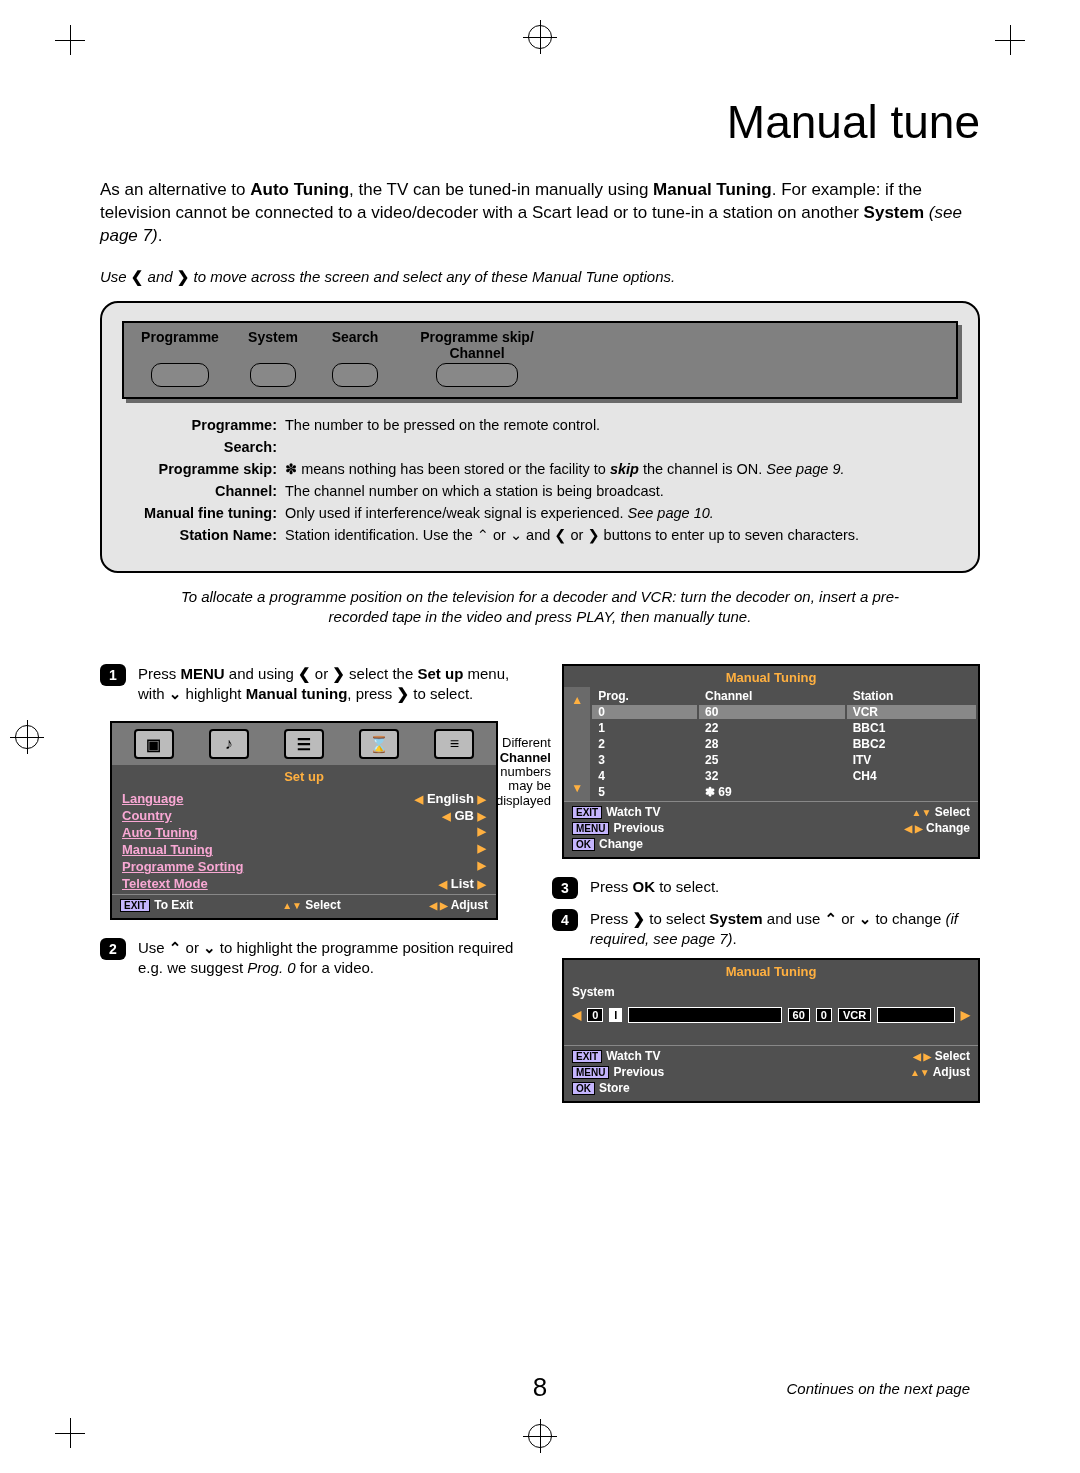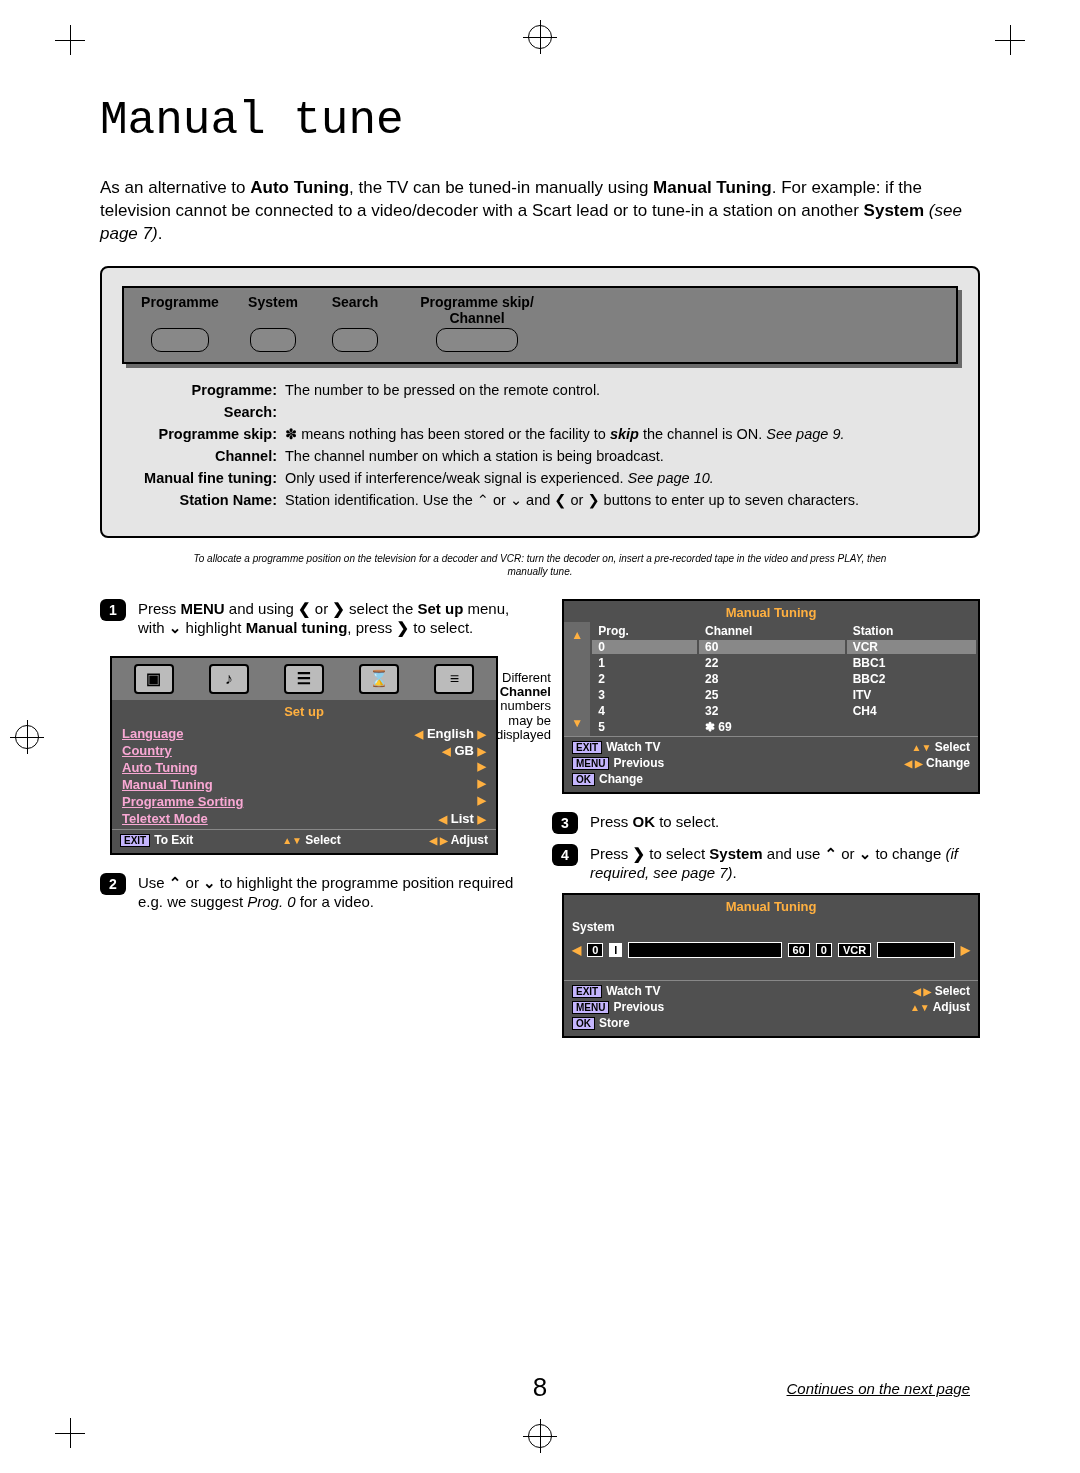--- a/index.html
+++ b/index.html
@@ -33,42 +33,42 @@
     content:''; position:absolute; background:#000;
   }
   .crop-mark.v::before { left:50%; top:0; width:1px; height:100%; }
   .crop-mark.v::after  { top:50%; left:0; height:1px; width:100%; }
   .crop-circle { width:22px; height:22px; border:1px solid #000; border-radius:50%; position:relative; }
   .crop-circle::before, .crop-circle::after { content:''; position:absolute; background:#000; }
   .crop-circle::before { top:50%; left:-6px; right:-6px; height:1px; }
   .crop-circle::after  { left:50%; top:-6px; bottom:-6px; width:1px; }
 
   h1.title {
-    text-align: left;
+    text-align: right;
     font-weight: normal;
     font-size: 46px;
     margin: 35px 0 30px 0;
-    font-family: Liberation Mono, monospace;
+    font-family: Liberation Sans, sans-serif;
   }
   .intro {
     font-size: 17px;
     line-height: 1.35;
     margin: 0 0 20px 0;
   }
   .intro .b { font-weight: bold; }
   .intro .i { font-style: italic; }
   .hint {
     font-size: 15px;
     font-style: italic;
   }
   .hint .chev { font-style: normal; font-weight: bold; }
 
   .panel {
     border: 2px solid #000;
-    border-radius: 8px;
+    border-radius: 18px;
     background: #e5e5e5;
     padding: 18px 20px 22px 20px;
     margin-top: 14px;
   }
   .tabs-row {
     display: flex;
     gap: 12px;
     background: #808080;
     border: 2px solid #000;
     box-shadow: 4px 4px 0 #6a6a6a;
@@ -101,23 +101,23 @@
     text-align: right;
     font-weight: bold;
     padding-right: 8px;
   }
   .def-text { flex: 1; }
   .def-text .i { font-style: italic; }
   .def-text .b { font-weight: bold; }
 
   .note-italic {
     font-style: italic;
-    font-size: 10px;
+    font-size: 15px;
     text-align: center;
-    margin: 14px 80px 20px 80px;
+    margin: 14px 80px 37px 80px;
     line-height: 1.35;
   }
 
   .cols {
     display: flex;
     gap: 24px;
   }
   .col { flex: 1; }
 
   .step {
@@ -230,21 +230,20 @@
   .page-num {
     font-size: 26px;
     font-weight: normal;
   }
   .continues {
     position: absolute;
     right: 110px;
     bottom: 76px;
     font-style: italic;
     font-size: 15px;
-    text-decoration: underline;
   }
 
   .sys-strip {
     display:flex; align-items:center; gap:6px; padding:4px 8px; font-size:12px; font-weight:bold;
   }
   .sys-box { background:#000; color:#fff; border:1px solid #fff; padding:0 4px; font-size:11px; }
   .sys-gap { flex:1; background:#000; height:14px; border:1px solid #fff; }
 </style>
 </head>
 <body>
@@ -269,20 +268,23 @@
   <div class="crop-bl">
       <div class="crop-mark v"></div>
     </div>
 
   <h1 class="title">Manual tune</h1>
 
   <p class="intro">
     <span>As an alternative to </span><span class="b">Auto Tuning</span><span>, the TV can be tuned-in manually using </span><span class="b">Manual Tuning</span><span>. For example: if the television cannot be connected to a video/decoder with a Scart lead or to tune-in a station on another </span><span class="b">System</span><span class="i"> (see page 7)</span><span>.</span>
   </p>
 
+  <p class="hint">
+    <span>Use </span><span class="chev">❮</span><span> and </span><span class="chev">❯</span><span> to move across the screen and select any of these Manual Tune options.</span>
+  </p>
 
   <div class="panel">
     <div class="tabs-row">
       <div class="tab" style="flex:0 0 92px">
           <div class="lbl">Programme</div>
           <div class="pill" style="width:56px"></div>
         </div>
       <div class="tab" style="flex:0 0 70px">
           <div class="lbl">System</div>
           <div class="pill" style="width:44px"></div>

